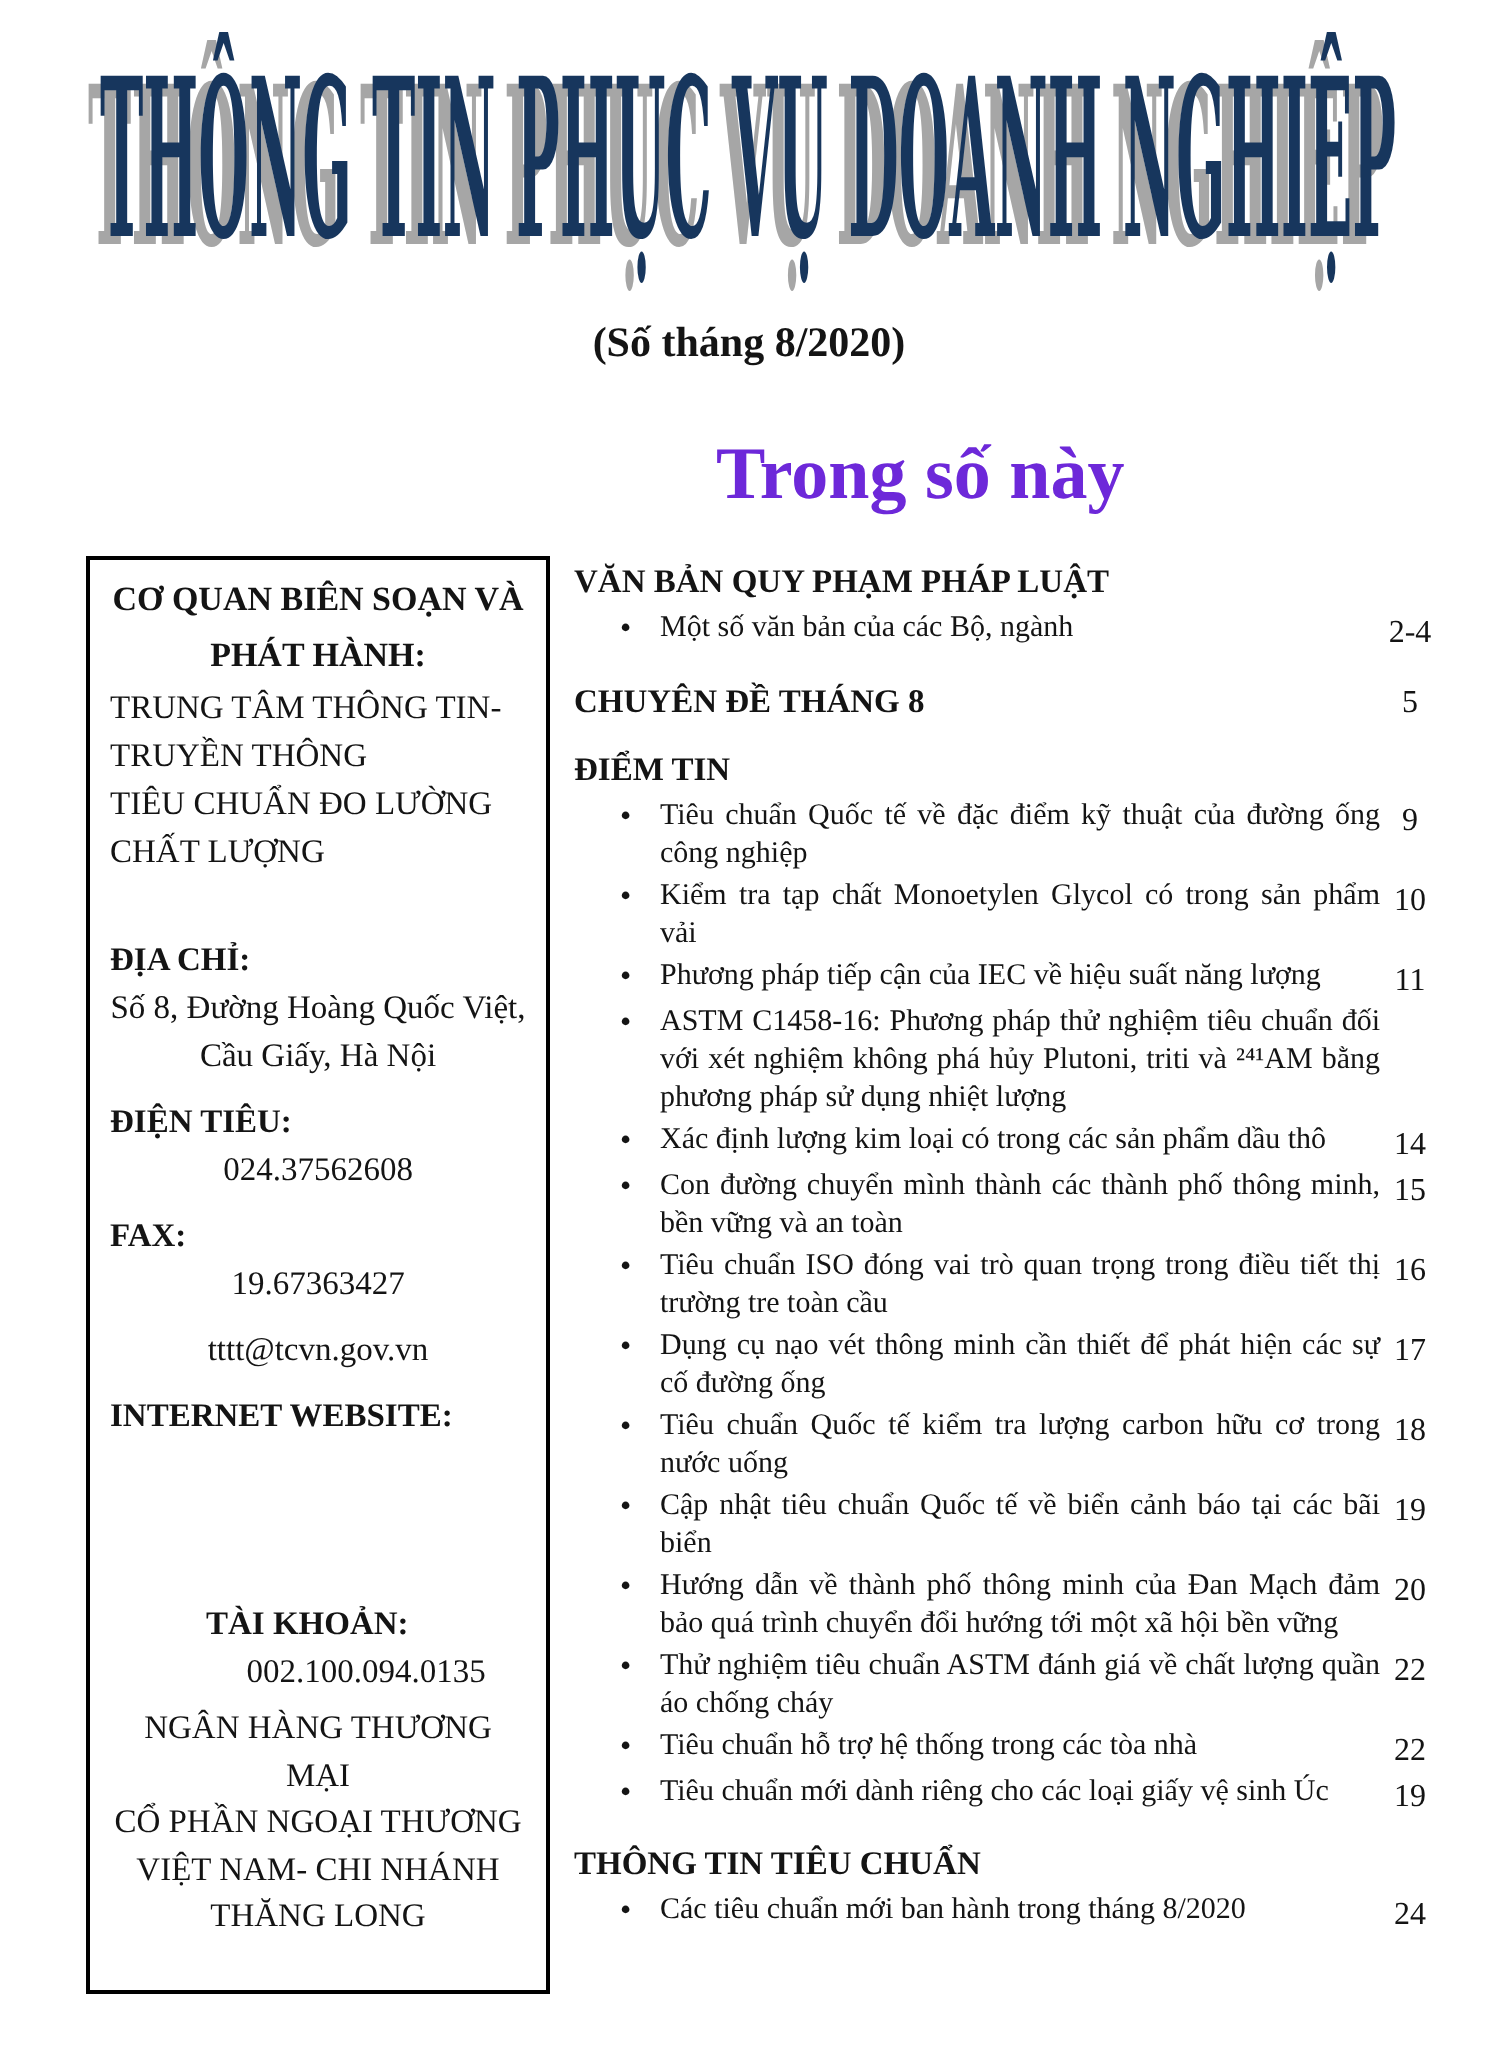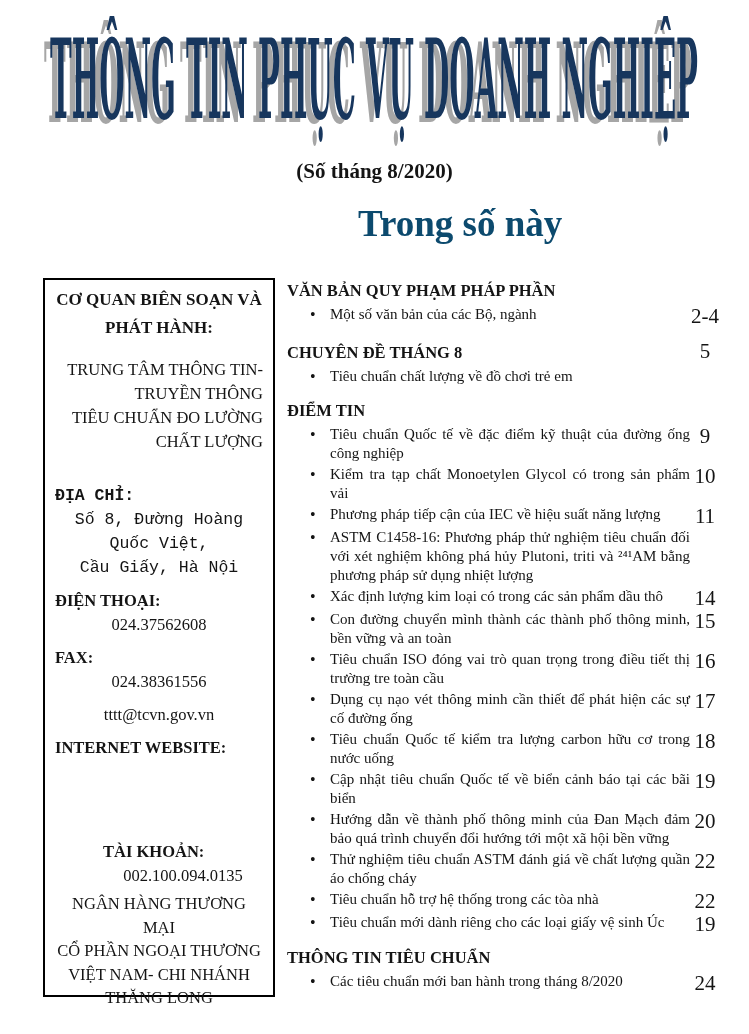--- a/index.html
+++ b/index.html
@@ -7,45 +7,45 @@
   body { font-family:"Liberation Serif", serif; color:#141414; position:relative; }
 
   .page { position:absolute; inset:0; }
 
   
   .masthead { position:absolute; top:6px; left:0; }
 
   .issue { position:absolute; top:159px; left:0; width:749px; text-align:center;
            font-size:21px; font-weight:700; }
 
-  .toc-heading { position:absolute; top:202px; left:358px;
-                 font-size:37px; font-weight:700; color:#0c4a6e; }
+  .toc-heading { position:absolute; top:216px; left:358px;
+                 font-size:37px; font-weight:700; color:#6d28d9; }
 
   
   .pubbox { position:absolute; left:43px; top:278px; width:232px; height:719px;
             border:2px solid #000; padding:6px 10px; font-size:16.5px; line-height:24px; }
   .pre { white-space:pre-line; }
   .sb-title  { font-weight:700; text-align:center; font-size:17px; line-height:28px; }
-  .sb-agency { text-align:right; line-height:24px;margin-top:16px; }
+  .sb-agency { text-align:left; line-height:24px; }
   .sb-group  { margin-top:9px; }
-  .g-addr    { margin-top:30px;font-family:Liberation Mono, monospace; }
+  .g-addr    { margin-top:30px; }
   .g-acct    { margin-top:80px;margin-left:48px; }
   .sb-label  { font-weight:700; text-align:left; }
   .sb-value  { text-align:center; }
   .sb-bank   { text-align:center; margin-top:4px; line-height:23.5px; }
 
   
   .toc { position:absolute; left:287px; top:267px; width:433px; font-size:15px; }
   .toc-header-row { display:flex; align-items:baseline; margin-top:14px; margin-bottom:4px; }
   .toc-header { flex:1; font-weight:700; font-size:16.5px; line-height:20px; }
   .toc-item-row { display:flex; align-items:flex-start; margin-bottom:2px; }
   .toc-bullet { flex:none; width:20px; margin-left:23px; line-height:19px; }
   .toc-bullet::before { content:"•"; font-size:16px; }
   .toc-item-text { flex:1; text-align:justify; line-height:19px; }
-  .toc-page { flex:none; width:30px; text-align:center; font-size:21px;
+  .toc-page { flex:none; width:30px; text-align:center; font-size:16px;
               line-height:19px; padding-top:2px; }
 </style>
 </head>
 <body>
 
 <div class="page">
 
   <svg class="masthead" width="749" height="150" viewBox="0 0 749 150">
     <text x="368" y="116" text-anchor="middle" font-family="DejaVu Serif, serif" font-weight="bold" font-size="110" textLength="648" lengthAdjust="spacingAndGlyphs" fill="#a6a6a6">THÔNG TIN PHỤC VỤ DOANH NGHIỆP</text>
     <text x="374" y="112" text-anchor="middle" font-family="DejaVu Serif, serif" font-weight="bold" font-size="110" textLength="648" lengthAdjust="spacingAndGlyphs" fill="#17365d">THÔNG TIN PHỤC VỤ DOANH NGHIỆP</text>
@@ -62,27 +62,27 @@
 TIÊU CHUẨN ĐO LƯỜNG
 CHẤT LƯỢNG</div>
 
     <div class="sb-group g-addr">
       <div class="sb-label">ĐỊA CHỈ:</div>
       <div class="sb-value pre">Số 8, Đường Hoàng Quốc Việt,
 Cầu Giấy, Hà Nội</div>
     </div>
 
     <div class="sb-group">
-      <div class="sb-label">ĐIỆN THOẠI:</div>
+      <div class="sb-label">ĐIỆN TIÊU:</div>
       <div class="sb-value">024.37562608</div>
     </div>
 
     <div class="sb-group">
       <div class="sb-label">FAX:</div>
-      <div class="sb-value">024.38361556</div>
+      <div class="sb-value">19.67363427</div>
     </div>
 
     <div class="sb-group">
       <div class="sb-value">tttt@tcvn.gov.vn</div>
     </div>
 
     <div class="sb-group">
       <div class="sb-label">INTERNET WEBSITE:</div>
     </div>
 
@@ -92,37 +92,32 @@
     </div>
 
     <div class="sb-bank pre">NGÂN HÀNG THƯƠNG MẠI
 CỔ PHẦN NGOẠI THƯƠNG
 VIỆT NAM- CHI NHÁNH
 THĂNG LONG</div>
   </aside>
 
   <main class="toc" id="toc">
       <div class="toc-header-row">
-        <div class="toc-header">VĂN BẢN QUY PHẠM PHÁP PHẦN</div>
+        <div class="toc-header">VĂN BẢN QUY PHẠM PHÁP LUẬT</div>
         <div class="toc-page"></div>
       </div>
       <div class="toc-item-row">
         <span class="toc-bullet"></span>
         <div class="toc-item-text">Một số văn bản của các Bộ, ngành</div>
         <div class="toc-page">2-4</div>
       </div>
       <div class="toc-header-row">
         <div class="toc-header">CHUYÊN ĐỀ THÁNG 8</div>
         <div class="toc-page">5</div>
       </div>
-      <div class="toc-item-row">
-        <span class="toc-bullet"></span>
-        <div class="toc-item-text">Tiêu chuẩn chất lượng về đồ chơi trẻ em</div>
-        <div class="toc-page"></div>
-      </div>
       <div class="toc-header-row">
         <div class="toc-header">ĐIỂM TIN</div>
         <div class="toc-page"></div>
       </div>
       <div class="toc-item-row">
         <span class="toc-bullet"></span>
         <div class="toc-item-text">Tiêu chuẩn Quốc tế về đặc điểm kỹ thuật của đường ống công nghiệp</div>
         <div class="toc-page">9</div>
       </div>
       <div class="toc-item-row">

